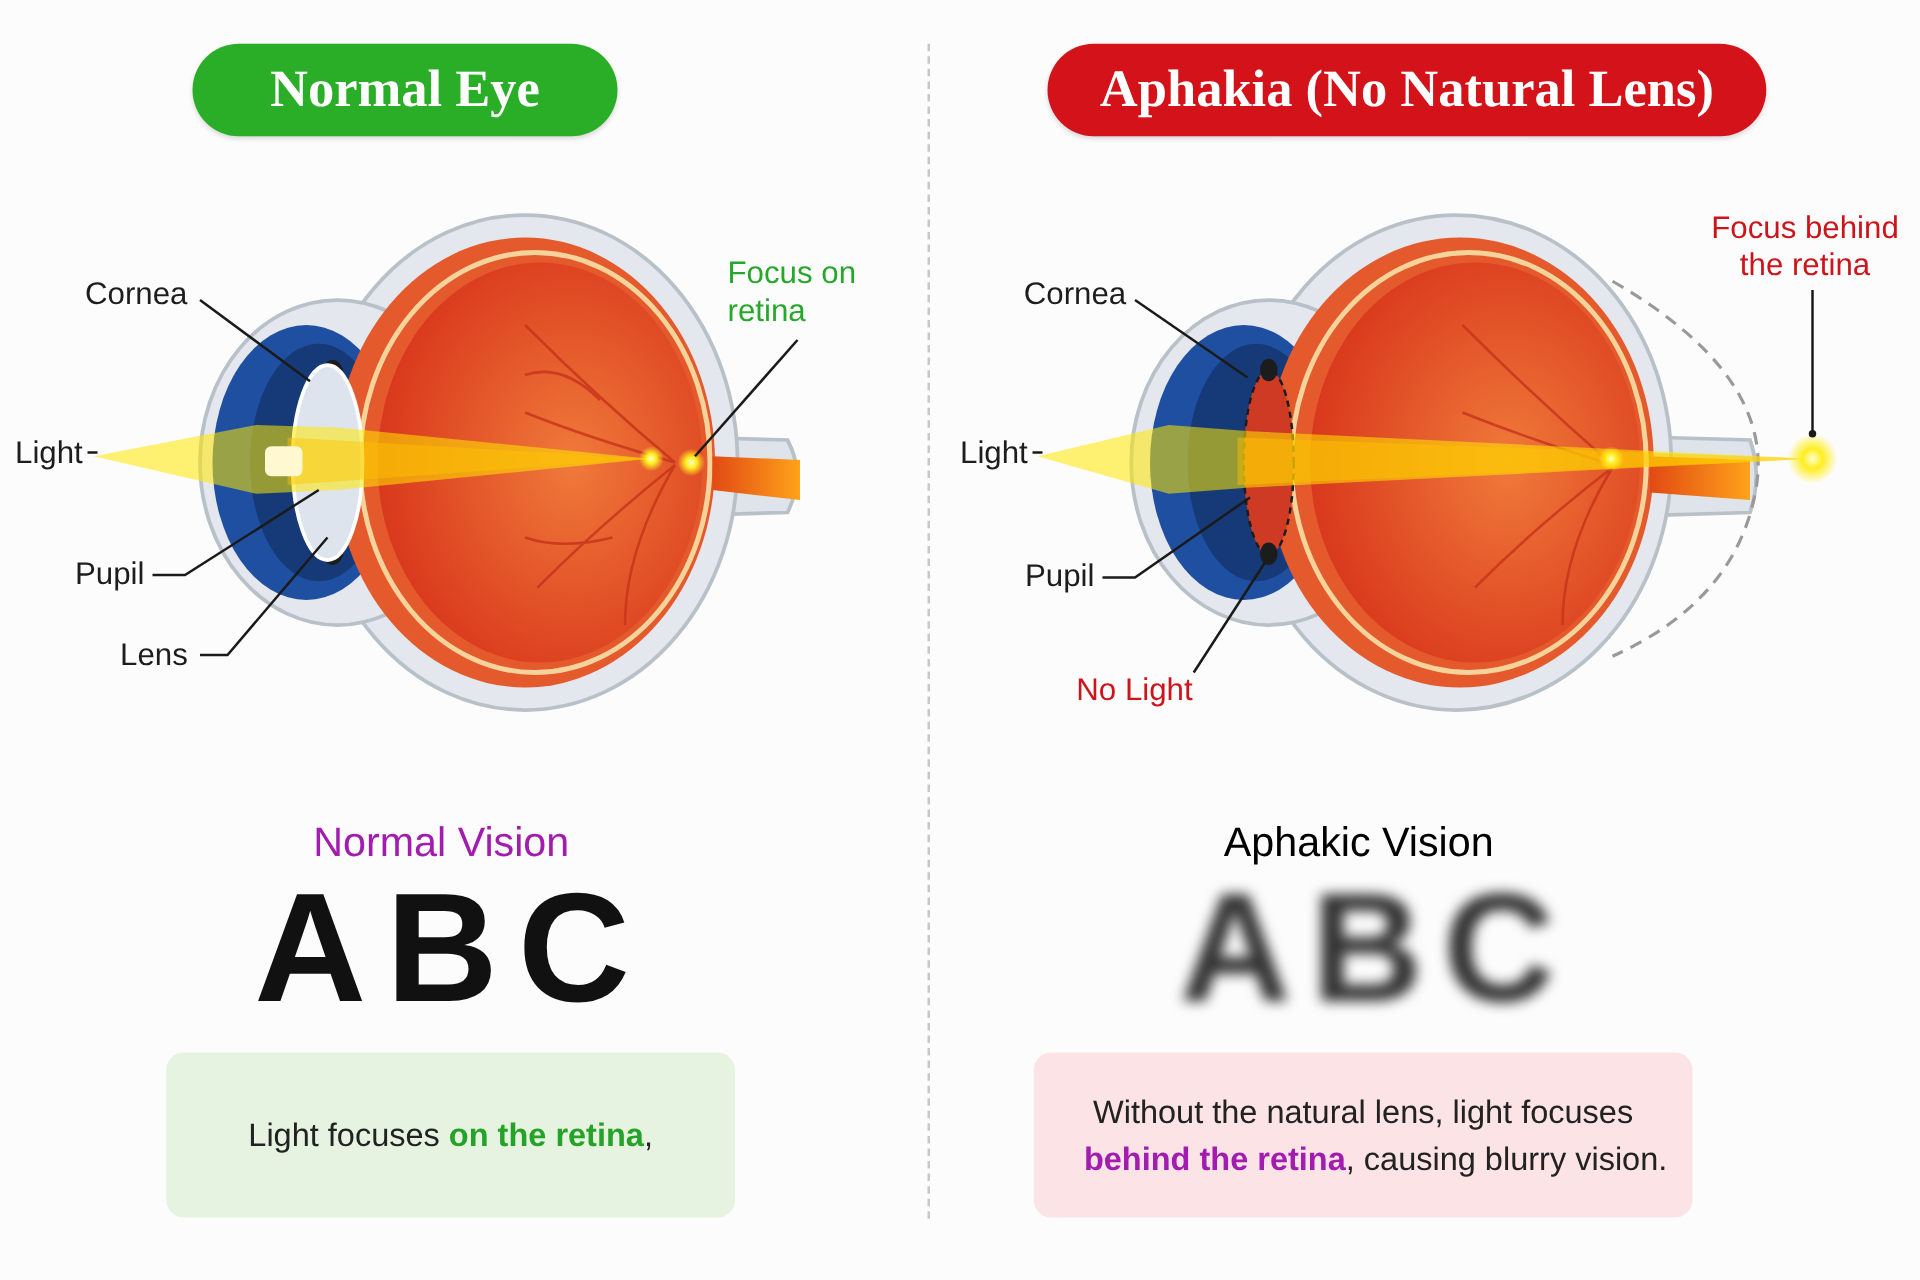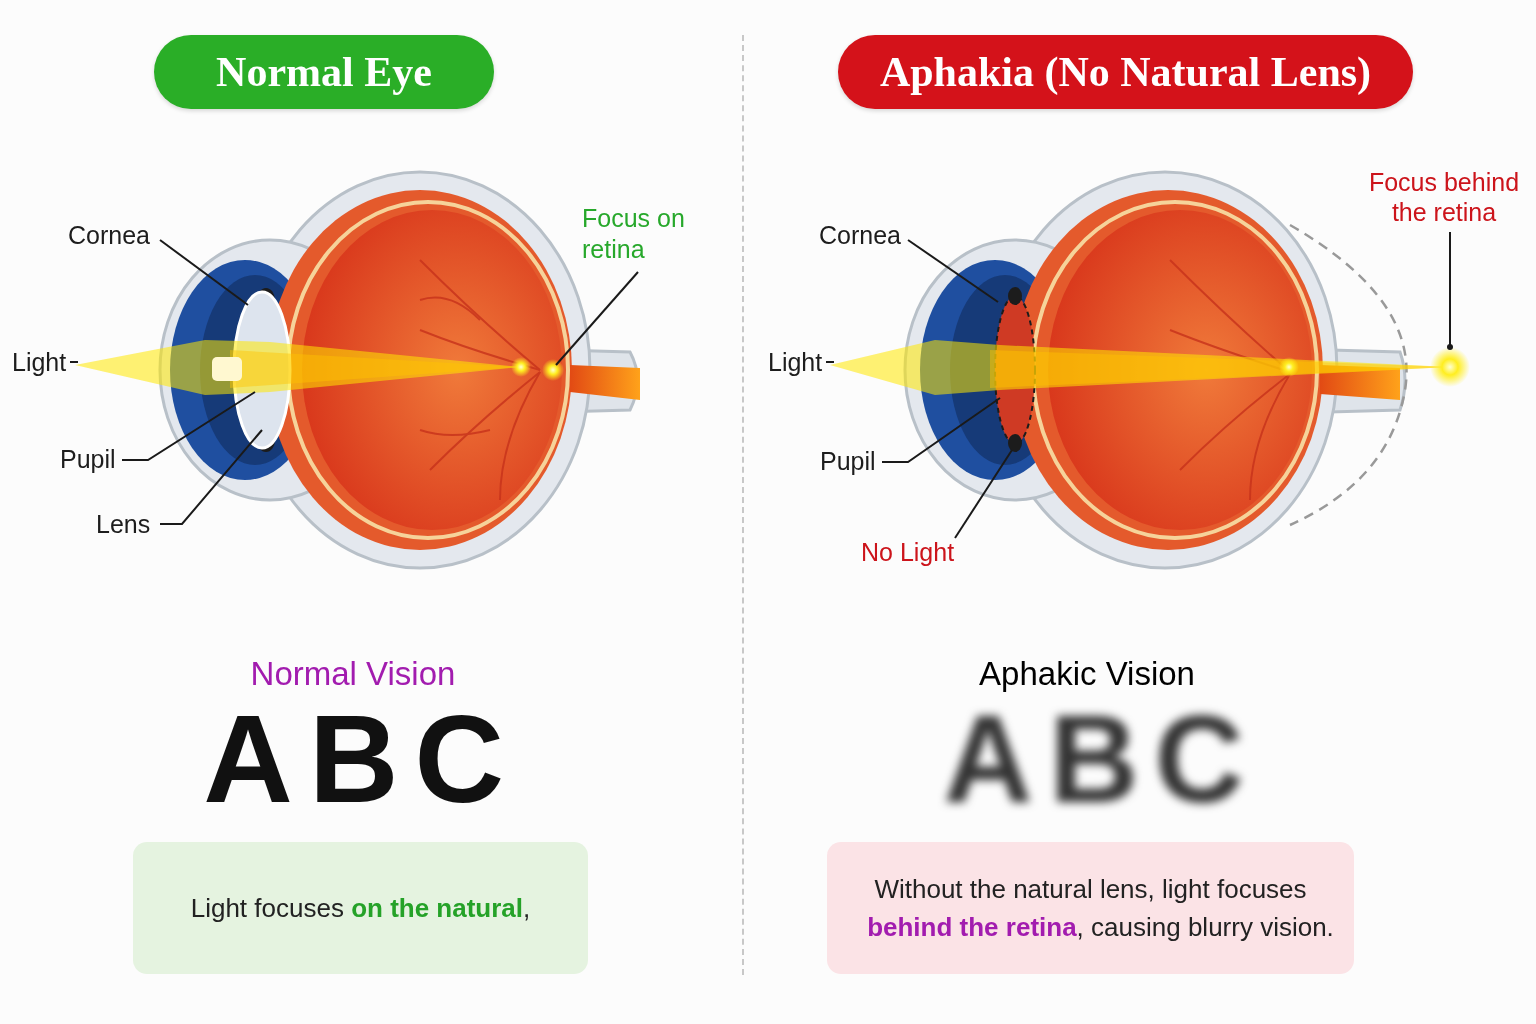--- a/index.html
+++ b/index.html
@@ -149,21 +149,21 @@
 </div>
 
 <div class="vtitle" style="left:203px;top:655px;width:300px;color:#a21caf;">Normal Vision</div>
 <div class="vtitle" style="left:937px;top:655px;width:300px;color:#000000;">Aphakic Vision</div>
 
 <div class="abc" style="left:200px;top:688px;width:320px;">ABC</div>
 <div class="abc blur" style="left:930px;top:688px;width:330px;">ABC</div>
 
 <div class="box green">
   <div>
-    <span>Light focuses </span><span class="hg">on the natural</span><span>,</span><br>
+    <span>Light focuses </span><span class="hg">on the retina</span><span>,</span><br>
   </div>
 </div>
 <div class="box red">
   <div>
     <span>Without the natural lens, light focuses</span><br>
     <span class="hr">behind the retina</span><span>, causing blurry vision.</span>
   </div>
 </div>
 
 </body></html>

